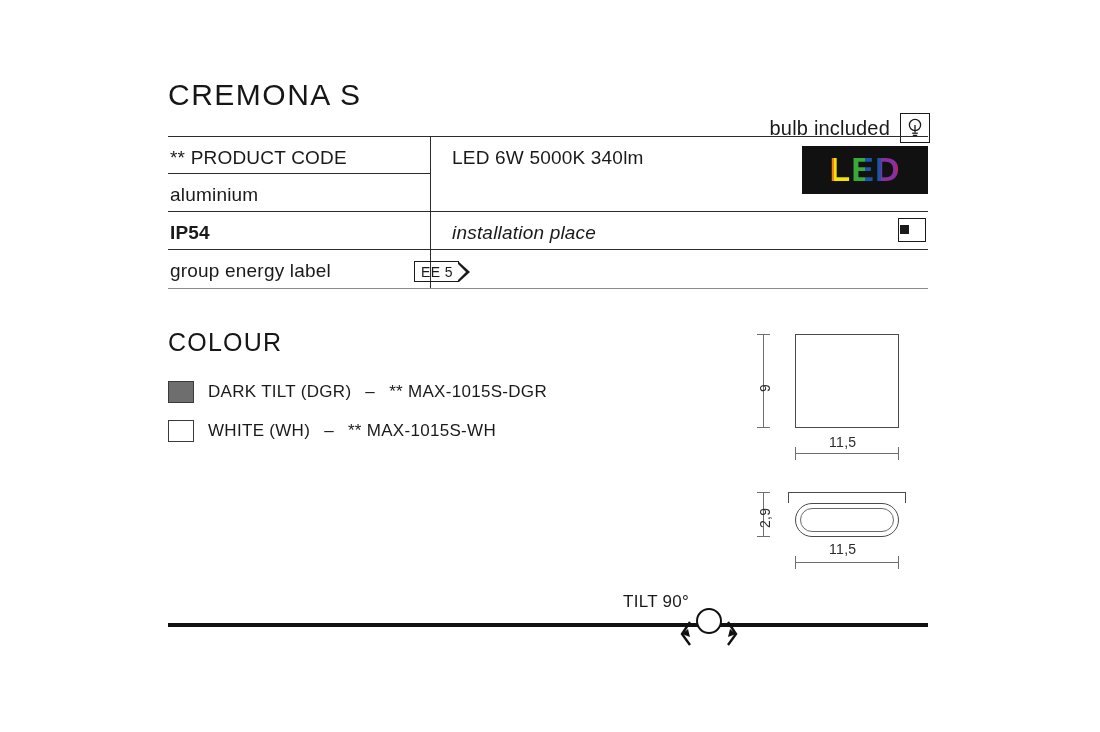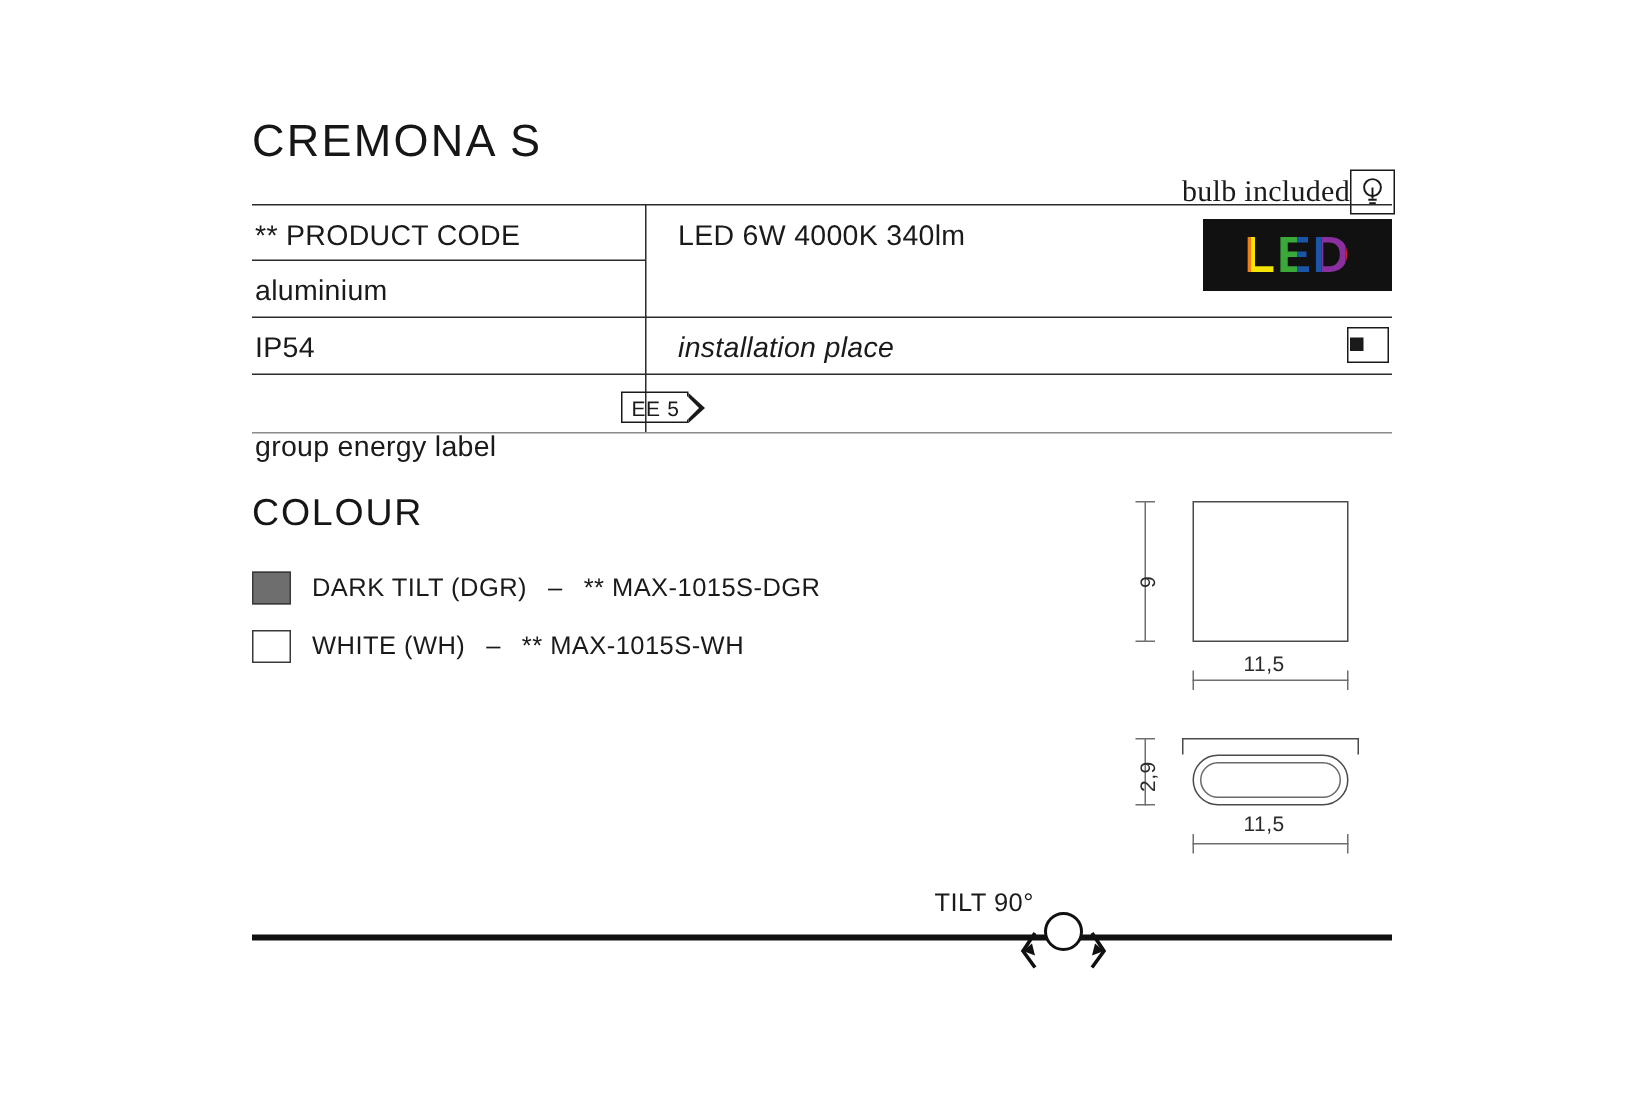--- a/index.html
+++ b/index.html
@@ -34,21 +34,21 @@
     color: #161616;
   }
 
   
   .bulb-row {
     position: absolute;
     right: 170px;
     top: 113px;
     display: flex;
     align-items: center;
-    font-family: Liberation Serif, serif;
+    gap: 10px;
   }
   .bulb-text {
     font-size: 20px;
     color: #1a1a1a;
     letter-spacing: .2px;
   }
   .bulb-box {
     width: 30px;
     height: 30px;
     border: 1.5px solid #1a1a1a;
@@ -332,28 +332,28 @@
     <div class="hline" style="top:37px;width:262px;"></div>
     <div class="hline" style="top:75px;width:262px;"></div>
     <div class="hline" style="top:75px;left:262px;width:498px;"></div>
     <div class="hline" style="top:113px;width:262px;"></div>
     <div class="hline" style="top:113px;left:262px;width:498px;"></div>
     <div class="hline" style="top:152px;width:760px;background:#8a8a8a;"></div>
 
     <div class="vline" style="left:262px;top:0px;height:152px;"></div>
 
     <div class="cell cell-left" style="top:11px;">** PRODUCT CODE</div>
-    <div class="cell cell-right" style="top:11px;">LED 6W 4000K 340lm</div>
+    <div class="cell cell-right" style="top:11px;">LED 6W 5000K 340lm</div>
 
     <div class="cell cell-left" style="top:48px;">aluminium</div>
 
-    <div class="cell cell-left" style="top:86px;">IP54</div>
+    <div class="cell cell-left" style="top:86px;font-weight:bold;">IP54</div>
     <div class="cell cell-right" style="top:86px;font-style:italic;">installation place</div>
 
-    <div class="cell cell-left" style="top:124px;margin-top:28px;">group energy label</div>
+    <div class="cell cell-left" style="top:124px;">group energy label</div>
 
     <div class="ee-badge">
       <div class="tagbox">EE 5</div>
       <div class="arrow"></div>
     </div>
 
     <div class="led-logo">
       <div class="stripes">
         <i style="background:#d81f26"></i>
         <i style="background:#f07f1a"></i>

